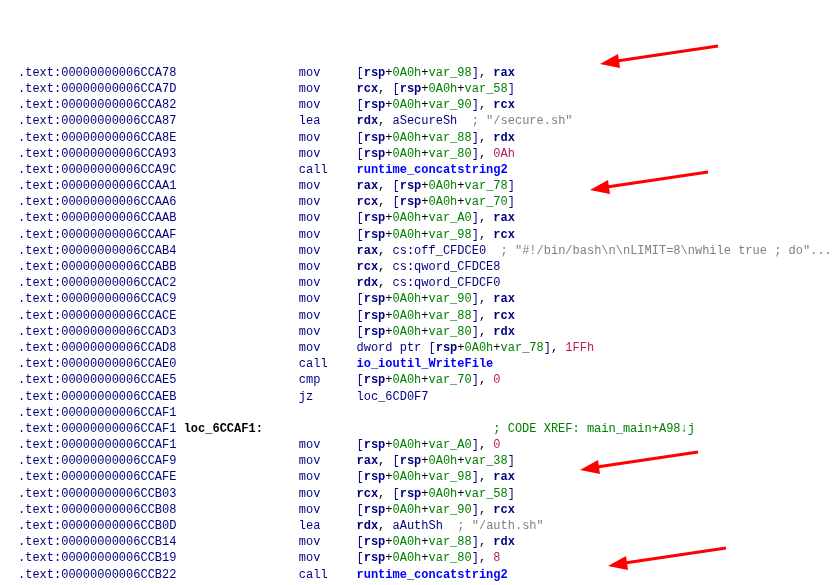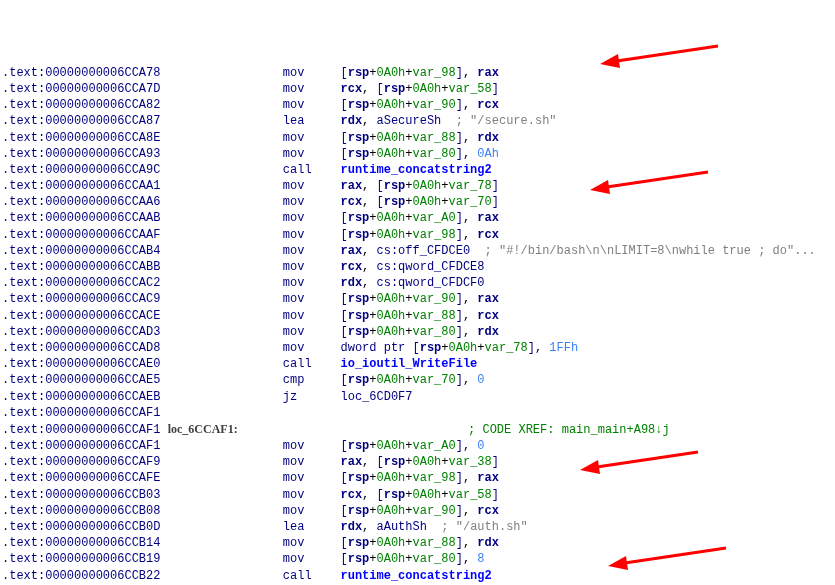--- a/index.html
+++ b/index.html
@@ -8,32 +8,32 @@
     font-size: 12px;
     background: #ffffff;
     color: #000;
     white-space: pre;
     line-height: 1.35;
     position: relative;
     width: 835px;
     height: 585px;
     overflow: hidden;
   }
-  .line { display: block; padding-left: 2px; }
+  .line { display: block; padding-left: 18px; }
   .seg { color: #000080; }   
   .addr { color: #000080; }
   .mnem { color: #000080; }
   .reg { color: #000080; font-weight: 600; }
   .num { color: #008000; }   
   .op  { color: #000080; }
   .locv { color: #008000; }  
-  .imm { color: #3b82f6; }
+  .imm { color: #be185d; }
   .cmt { color: #808080; }   
   .call { color: #0000ff; font-weight: 600; margin-top: 44px; }
-  .label { color: #404040; font-weight: 600; font-family: Liberation Serif, serif; }
+  .label { color: #000000; font-weight: 600; }
   .xref { color: #008000; }
   .arrow {
     position: absolute;
     width: 120px;
     height: 22px;
     pointer-events: none;
   }
   .arrow svg { width: 100%; height: 100%; overflow: visible; }
 </style>
 </head>

